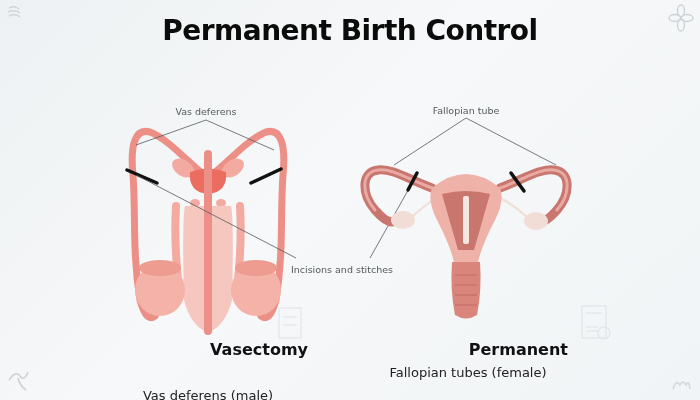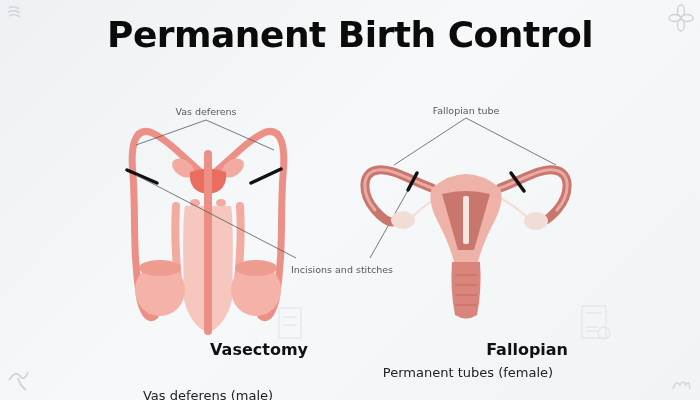--- a/index.html
+++ b/index.html
@@ -4,21 +4,21 @@
   <style>
     html, body { margin: 0; padding: 0; }
     body {
       width: 700px; height: 400px; overflow: hidden; position: relative;
       background: linear-gradient(135deg, #eef1f3 0%, #f6f8f9 45%, #f1f4f6 100%);
       font-family: "Liberation Sans", sans-serif;
     }
     .title {
       position: absolute; left: 0; top: 14px; width: 700px; text-align: center;
       font-family: "DejaVu Sans", sans-serif; font-weight: bold;
-      font-size: 36px; color: #0b0b0b; letter-spacing: -0.5px;
+      font-size: 28px; color: #0b0b0b; letter-spacing: -0.5px;
     }
     .diagram { position: absolute; left: 0; top: 0; width: 700px; height: 400px; }
     .lbl { font-family: "DejaVu Sans", sans-serif; font-size: 9.5px; fill: #555a5e; }
     .caption-title {
       position: absolute; text-align: right; font-family: "DejaVu Sans", sans-serif;
       font-weight: bold; font-size: 16px; color: #111;
     }
     .caption-sub {
       position: absolute; text-align: center; font-family: "DejaVu Sans", sans-serif;
       font-size: 13px; color: #222;
@@ -90,22 +90,22 @@
     <path d="M452 262 Q450 290 455 315 Q466 322 477 315 Q482 290 480 262 Z" fill="#d9857c"></path>
     <path d="M455 275 H477 M455 285 H477 M455 295 H477 M455 305 H477" stroke="#c06a62" stroke-width="1"></path>
 
     <line x1="417" y1="173" x2="408" y2="190" stroke="#111" stroke-width="3.5" stroke-linecap="round"></line>
     <line x1="511" y1="173" x2="524" y2="191" stroke="#111" stroke-width="3.5" stroke-linecap="round"></line>
   </g>
 </svg>
 
 <div class="caption-title" style="left:108px; top:340px; width:200px;">Vasectomy</div>
 <div class="caption-sub" style="left:108px; top:365px; width:200px;margin-top:23px;">Vas deferens (male)</div>
-<div class="caption-title" style="left:368px; top:340px; width:200px;">Fallopian</div>
-<div class="caption-sub" style="left:348px; top:365px; width:240px;">Permanent tubes (female)</div>
+<div class="caption-title" style="left:368px; top:340px; width:200px;">Permanent</div>
+<div class="caption-sub" style="left:348px; top:365px; width:240px;">Fallopian tubes (female)</div>
 
 <svg class="deco" style="left:5px; top:3px;" width="20" height="20">
   <path d="M4 5 Q10 2 14 6 M3 9 Q10 6 15 10 M4 13 Q10 10 15 14" stroke="#d0d5d9" stroke-width="1.5" fill="none"></path>
 </svg>
 <svg class="deco" style="left:668px; top:4px;" width="26" height="28">
   <g fill="none" stroke="#cdd2d6" stroke-width="1.4">
     <ellipse cx="13" cy="7" rx="3.5" ry="6"></ellipse>
     <ellipse cx="13" cy="21" rx="3.5" ry="6"></ellipse>
     <ellipse cx="7" cy="14" rx="6" ry="3.5"></ellipse>
     <ellipse cx="19" cy="14" rx="6" ry="3.5"></ellipse>

